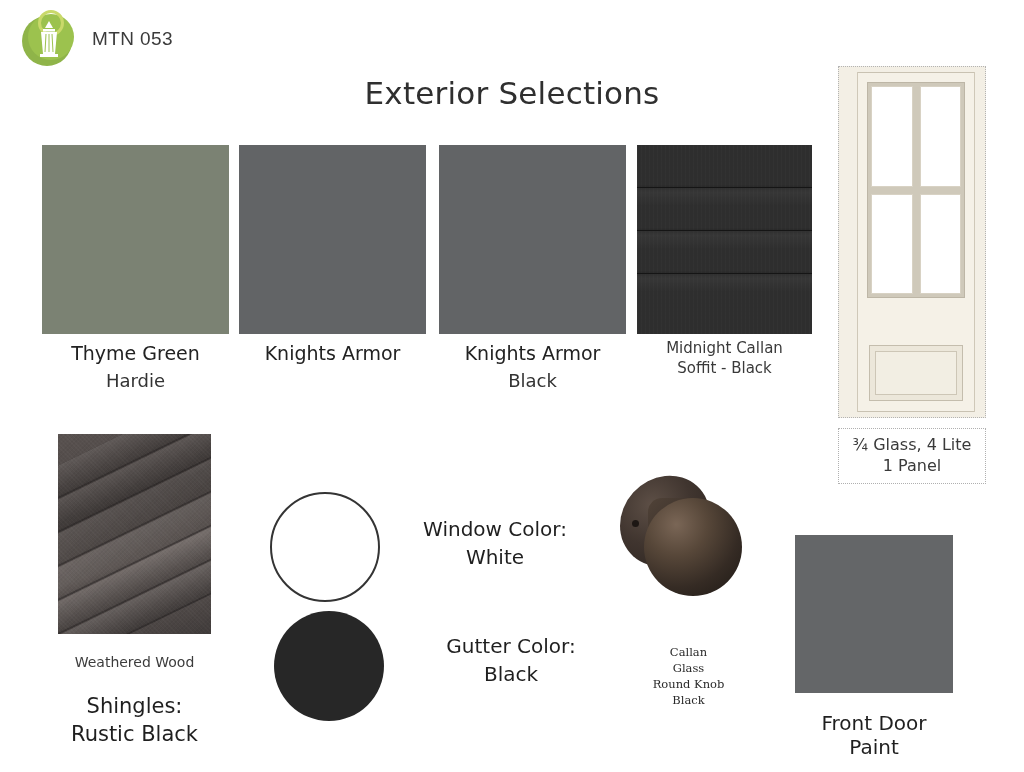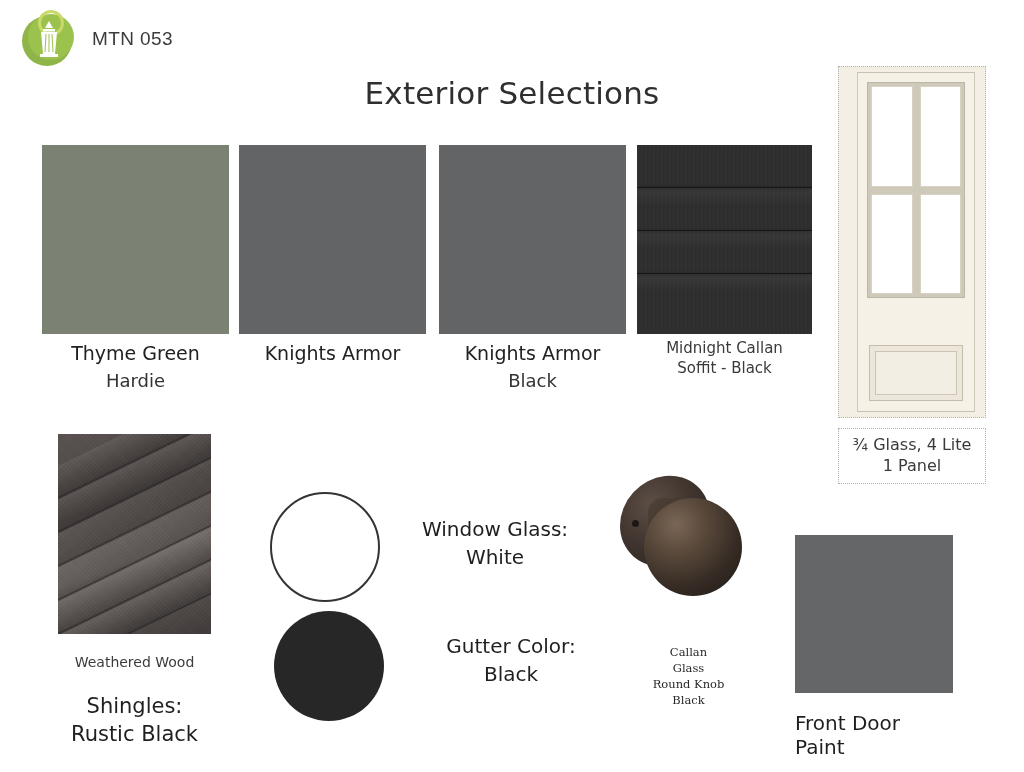--- a/index.html
+++ b/index.html
@@ -181,21 +181,21 @@
   }
   .knob-cap {
     margin-top: 24px; text-align: center; font-size: 11.5px; line-height: 16px;
     color: #2a2a2a; font-family: "DejaVu Serif", serif;
   }
 
   
   .fdp-wrap { position: absolute; left: 795px; top: 535px; width: 158px; }
   .fdp-chip { width: 158px; height: 158px; background: #646668; }
   .fdp-cap {
-    margin-top: 18px; text-align: left; font-size: 20px; color: #1f1f1f;
+    margin-top: 18px; text-align: center; font-size: 20px; color: #1f1f1f;
     font-family: "DejaVu Sans", sans-serif;
   }
 </style>
 </head>
 <body>
 
 <div class="page">
 
   <div class="brand">
     <div class="logo-mark">
@@ -289,21 +289,21 @@
     </div>
     <div class="shingle-cap">Weathered Wood</div>
     <div class="shingle-title">
       <div>Shingles:</div>
       <div>Rustic Black</div>
     </div>
   </div>
 
   <div class="circle-white"></div>
   <div class="circle-label lbl-window">
-    <div>Window Glass:</div>
+    <div>Window Color:</div>
     <div>White</div>
   </div>
 
   <div class="circle-black"></div>
   <div class="circle-label lbl-gutter">
     <div>Gutter Color:</div>
     <div>Black</div>
   </div>
 
   <div class="knob-wrap">

